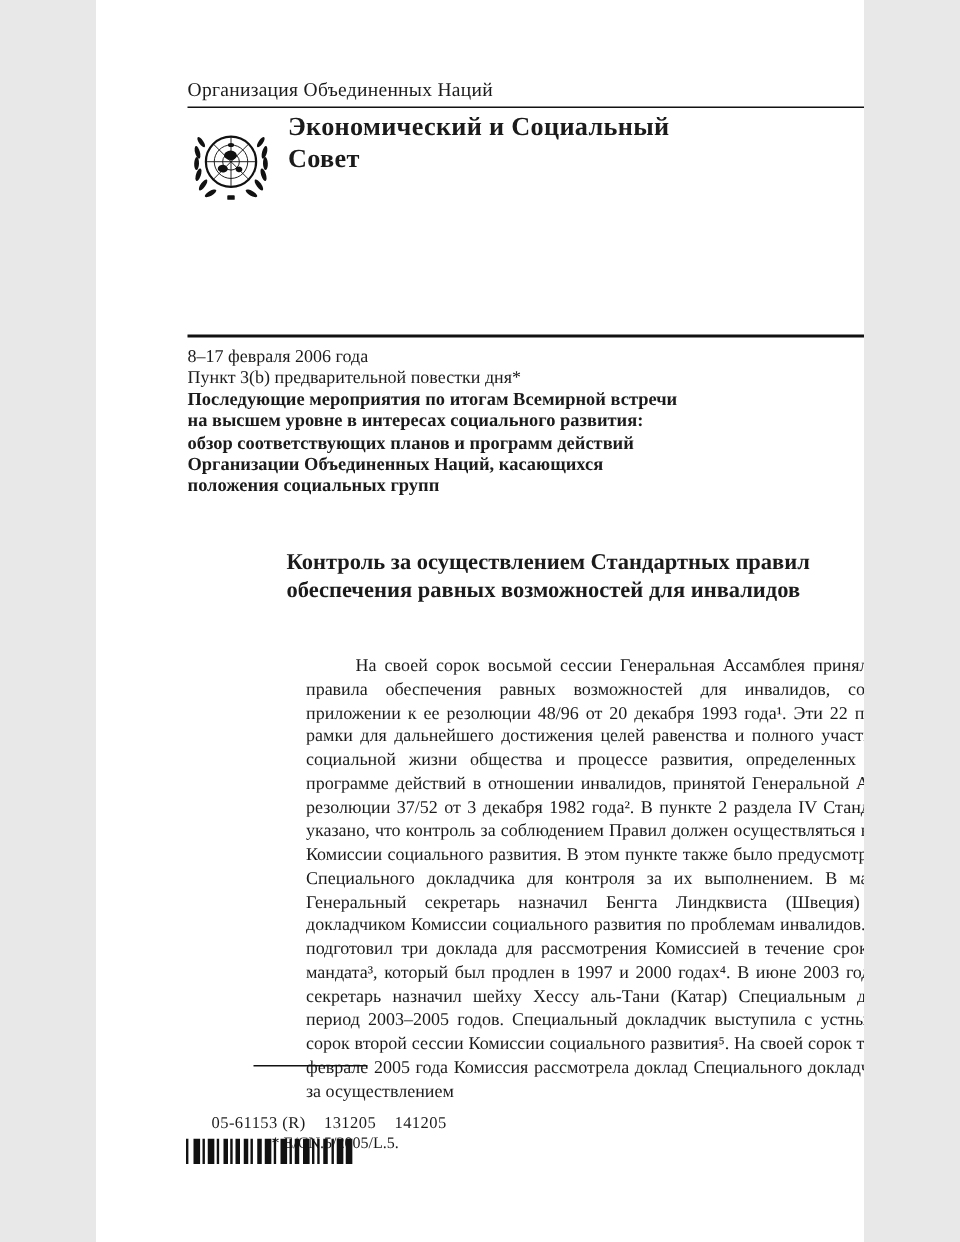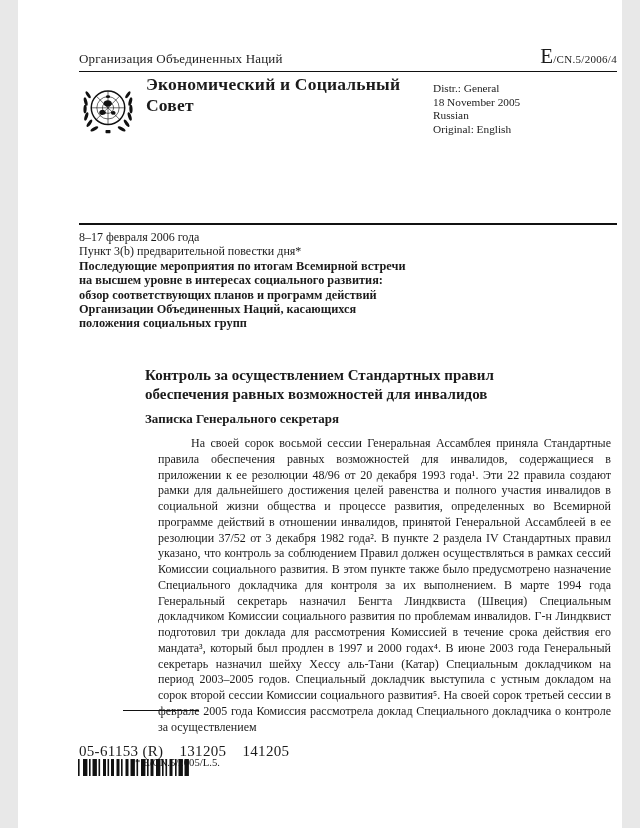--- a/index.html
+++ b/index.html
@@ -1,18 +1,18 @@
 <!DOCTYPE html>
 <html><head>
 <meta charset="utf-8">
 <style>
   html,body{margin:0;padding:0;background:#e8e8e8;}
   .page{
     position:relative;
-    width:604px;height:828px;
+    width:512px;height:828px;
     margin:0 auto;
     background:#ffffff;
     font-family:"Liberation Serif","DejaVu Serif",serif;
     color:#1b1b1b;
     overflow:hidden;
   }
   
   .org-row{
     position:absolute;left:61px;top:46px;width:538px;
     display:flex;justify-content:space-between;align-items:flex-end;
@@ -61,22 +61,22 @@
   .footnote-rule{
     position:absolute;left:105px;top:710px;width:76px;height:0;
     border-top:1px solid #111;
   }
   .footnote-text{
     position:absolute;left:117px;top:756px;
     font-size:10.7px;
   }
   
   .footer-id{
-    position:absolute;left:61px;top:743px;
-    font-size:15px;white-space:pre;letter-spacing:.3px;
+    position:absolute;left:77px;top:743px;
+    font-size:11px;white-space:pre;letter-spacing:.3px;
   }
   .barcode{position:absolute;left:60px;top:759px;}
 </style>
 </head>
 <body>
 
 <div class="page">
 
   <div class="org-row">
     <span class="org-name">Организация Объединенных Наций</span>
@@ -116,37 +116,30 @@
         <ellipse cx="85" cy="54" rx="7" ry="2.6" transform="rotate(72 85 54)"></ellipse>
         <ellipse cx="87" cy="42" rx="7" ry="2.6" transform="rotate(88 87 42)"></ellipse>
         <ellipse cx="86" cy="30" rx="7" ry="2.6" transform="rotate(105 86 30)"></ellipse>
         <ellipse cx="82" cy="19" rx="6.4" ry="2.4" transform="rotate(125 82 19)"></ellipse>
       </g>
       <rect x="46" y="76" width="8" height="5" rx="1"></rect>
     </g>
   </svg>
 
   <div class="council-title">Экономический и Социальный Совет</div>
-  <div class="distr-block">
-    <div>Distr.: General</div>
-    <div>18 November 2005</div>
-    <div>Russian</div>
-    <div>Original: English</div>
-  </div>
 
   <div class="rule-thick"></div>
 
   <div class="session-block">
     <div>8–17 февраля 2006 года</div>
     <div>Пункт 3(b) предварительной повестки дня*</div>
     <div class="agenda-title">Последующие мероприятия по итогам Всемирной встречи на высшем уровне в интересах социального развития: обзор соответствующих планов и программ действий Организации Объединенных Наций, касающихся положения социальных групп</div>
   </div>
 
   <div class="doc-title">Контроль за осуществлением Стандартных правил обеспечения равных возможностей для инвалидов</div>
-  <div class="doc-subtitle">Записка Генерального секретаря</div>
   <div class="body-par">На своей сорок восьмой сессии Генеральная Ассамблея приняла Стандартные правила обеспечения равных возможностей для инвалидов, содержащиеся в приложении к ее резолюции 48/96 от 20 декабря 1993 года¹. Эти 22 правила создают рамки для дальнейшего достижения целей равенства и полного участия инвалидов в социальной жизни общества и процессе развития, определенных во Всемирной программе действий в отношении инвалидов, принятой Генеральной Ассамблеей в ее резолюции 37/52 от 3 декабря 1982 года². В пункте 2 раздела IV Стандартных правил указано, что контроль за соблюдением Правил должен осуществляться в рамках сессий Комиссии социального развития. В этом пункте также было предусмотрено назначение Специального докладчика для контроля за их выполнением. В марте 1994 года Генеральный секретарь назначил Бенгта Линдквиста (Швеция) Специальным докладчиком Комиссии социального развития по проблемам инвалидов. Г-н Линдквист подготовил три доклада для рассмотрения Комиссией в течение срока действия его мандата³, который был продлен в 1997 и 2000 годах⁴. В июне 2003 года Генеральный секретарь назначил шейху Хессу аль-Тани (Катар) Специальным докладчиком на период 2003–2005 годов. Специальный докладчик выступила с устным докладом на сорок второй сессии Комиссии социального развития⁵. На своей сорок третьей сессии в феврале 2005 года Комиссия рассмотрела доклад Специального докладчика о контроле за осуществлением</div>
 
   <div class="footnote-rule"></div>
   <div class="footnote-text">* E/CN.5/2005/L.5.</div>
 
   <div class="footer-id">05-61153 (R)    131205    141205</div>
   <svg class="barcode" width="112" height="17" viewBox="0 0 112 17" aria-hidden="true">
     <g fill="#111">
       <rect x="0" y="0" width="1.6" height="17"></rect>
       <rect x="5" y="0" width="4.4" height="17"></rect>

